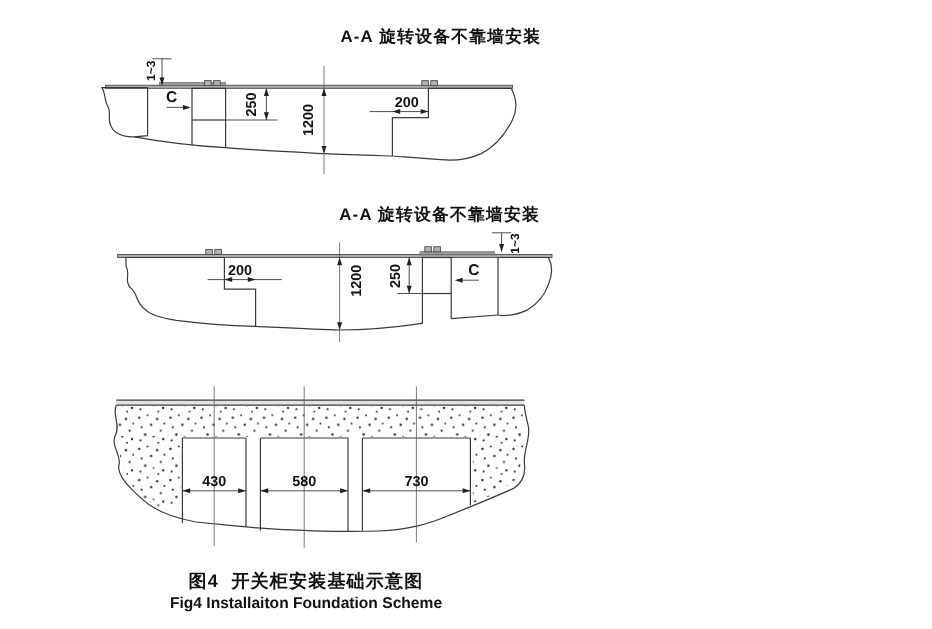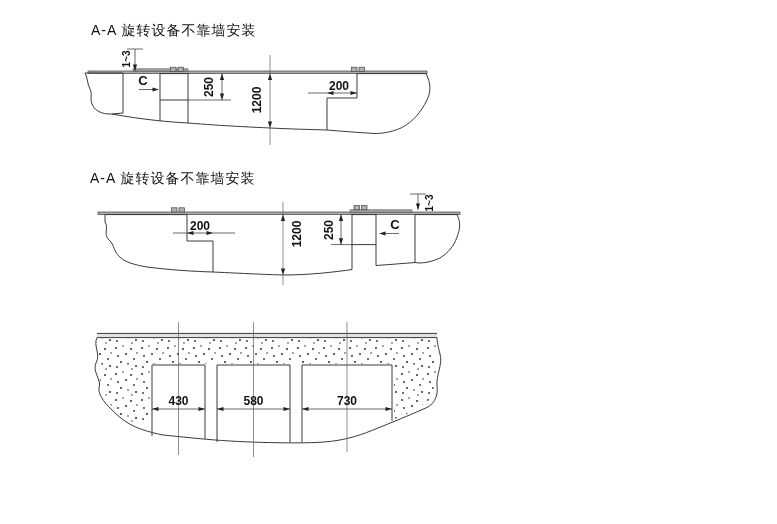--- a/index.html
+++ b/index.html
@@ -1,18 +1,18 @@
 <!DOCTYPE html>
 <html><head>
 <meta charset="utf-8">
 <style>
   html,body{margin:0;padding:0;background:#fff;}
   .sheet{position:relative;width:777px;height:524px;background:#fff;overflow:hidden;
          font-family:"Liberation Sans",sans-serif;color:#111;}
-  .vtitle{position:absolute;font-weight:400;font-size:14px;text-align:left;letter-spacing:1px;white-space:pre;}
+  .vtitle{position:absolute;font-weight:700;font-size:14px;text-align:right;letter-spacing:1px;white-space:pre;}
   .caption{position:absolute;text-align:center;line-height:1.25;}
   .cap-zh{font-weight:700;font-size:15px;letter-spacing:1px;white-space:pre;}
   .cap-en{font-weight:700;font-size:13px;}
   svg{position:absolute;overflow:visible;display:block;}
   svg text{font-family:"Liberation Sans",sans-serif;font-weight:700;fill:#111;font-size:12px;}
   svg text.small{font-size:10px;}
   svg text.clabel{font-size:13px;}
   .ln{stroke:#3a3a3a;stroke-width:1;fill:none;}
   .thin{stroke:#3a3a3a;stroke-width:0.75;fill:none;}
   .cl{stroke:#606060;stroke-width:0.7;fill:none;}
@@ -263,14 +263,18 @@
       <text x="165.5" y="87" text-anchor="middle">580</text>
     </g>
     <g>
       <line class="thin" x1="214" y1="91" x2="304" y2="91"></line>
       <polygon class="arr" points="214,91 220.5,88.9 220.5,93.1"></polygon>
       <polygon class="arr" points="304,91 297.5,88.9 297.5,93.1"></polygon>
       <text x="259" y="87" text-anchor="middle">730</text>
     </g>
   </svg>
 
+  <div class="caption" style="left:85px;top:476px;width:340px;">
+    <div class="cap-zh">图4  开关柜安装基础示意图</div>
+    <div class="cap-en">Fig4 Installaiton Foundation Scheme</div>
+  </div>
 
 </div>
 
 </body></html>

